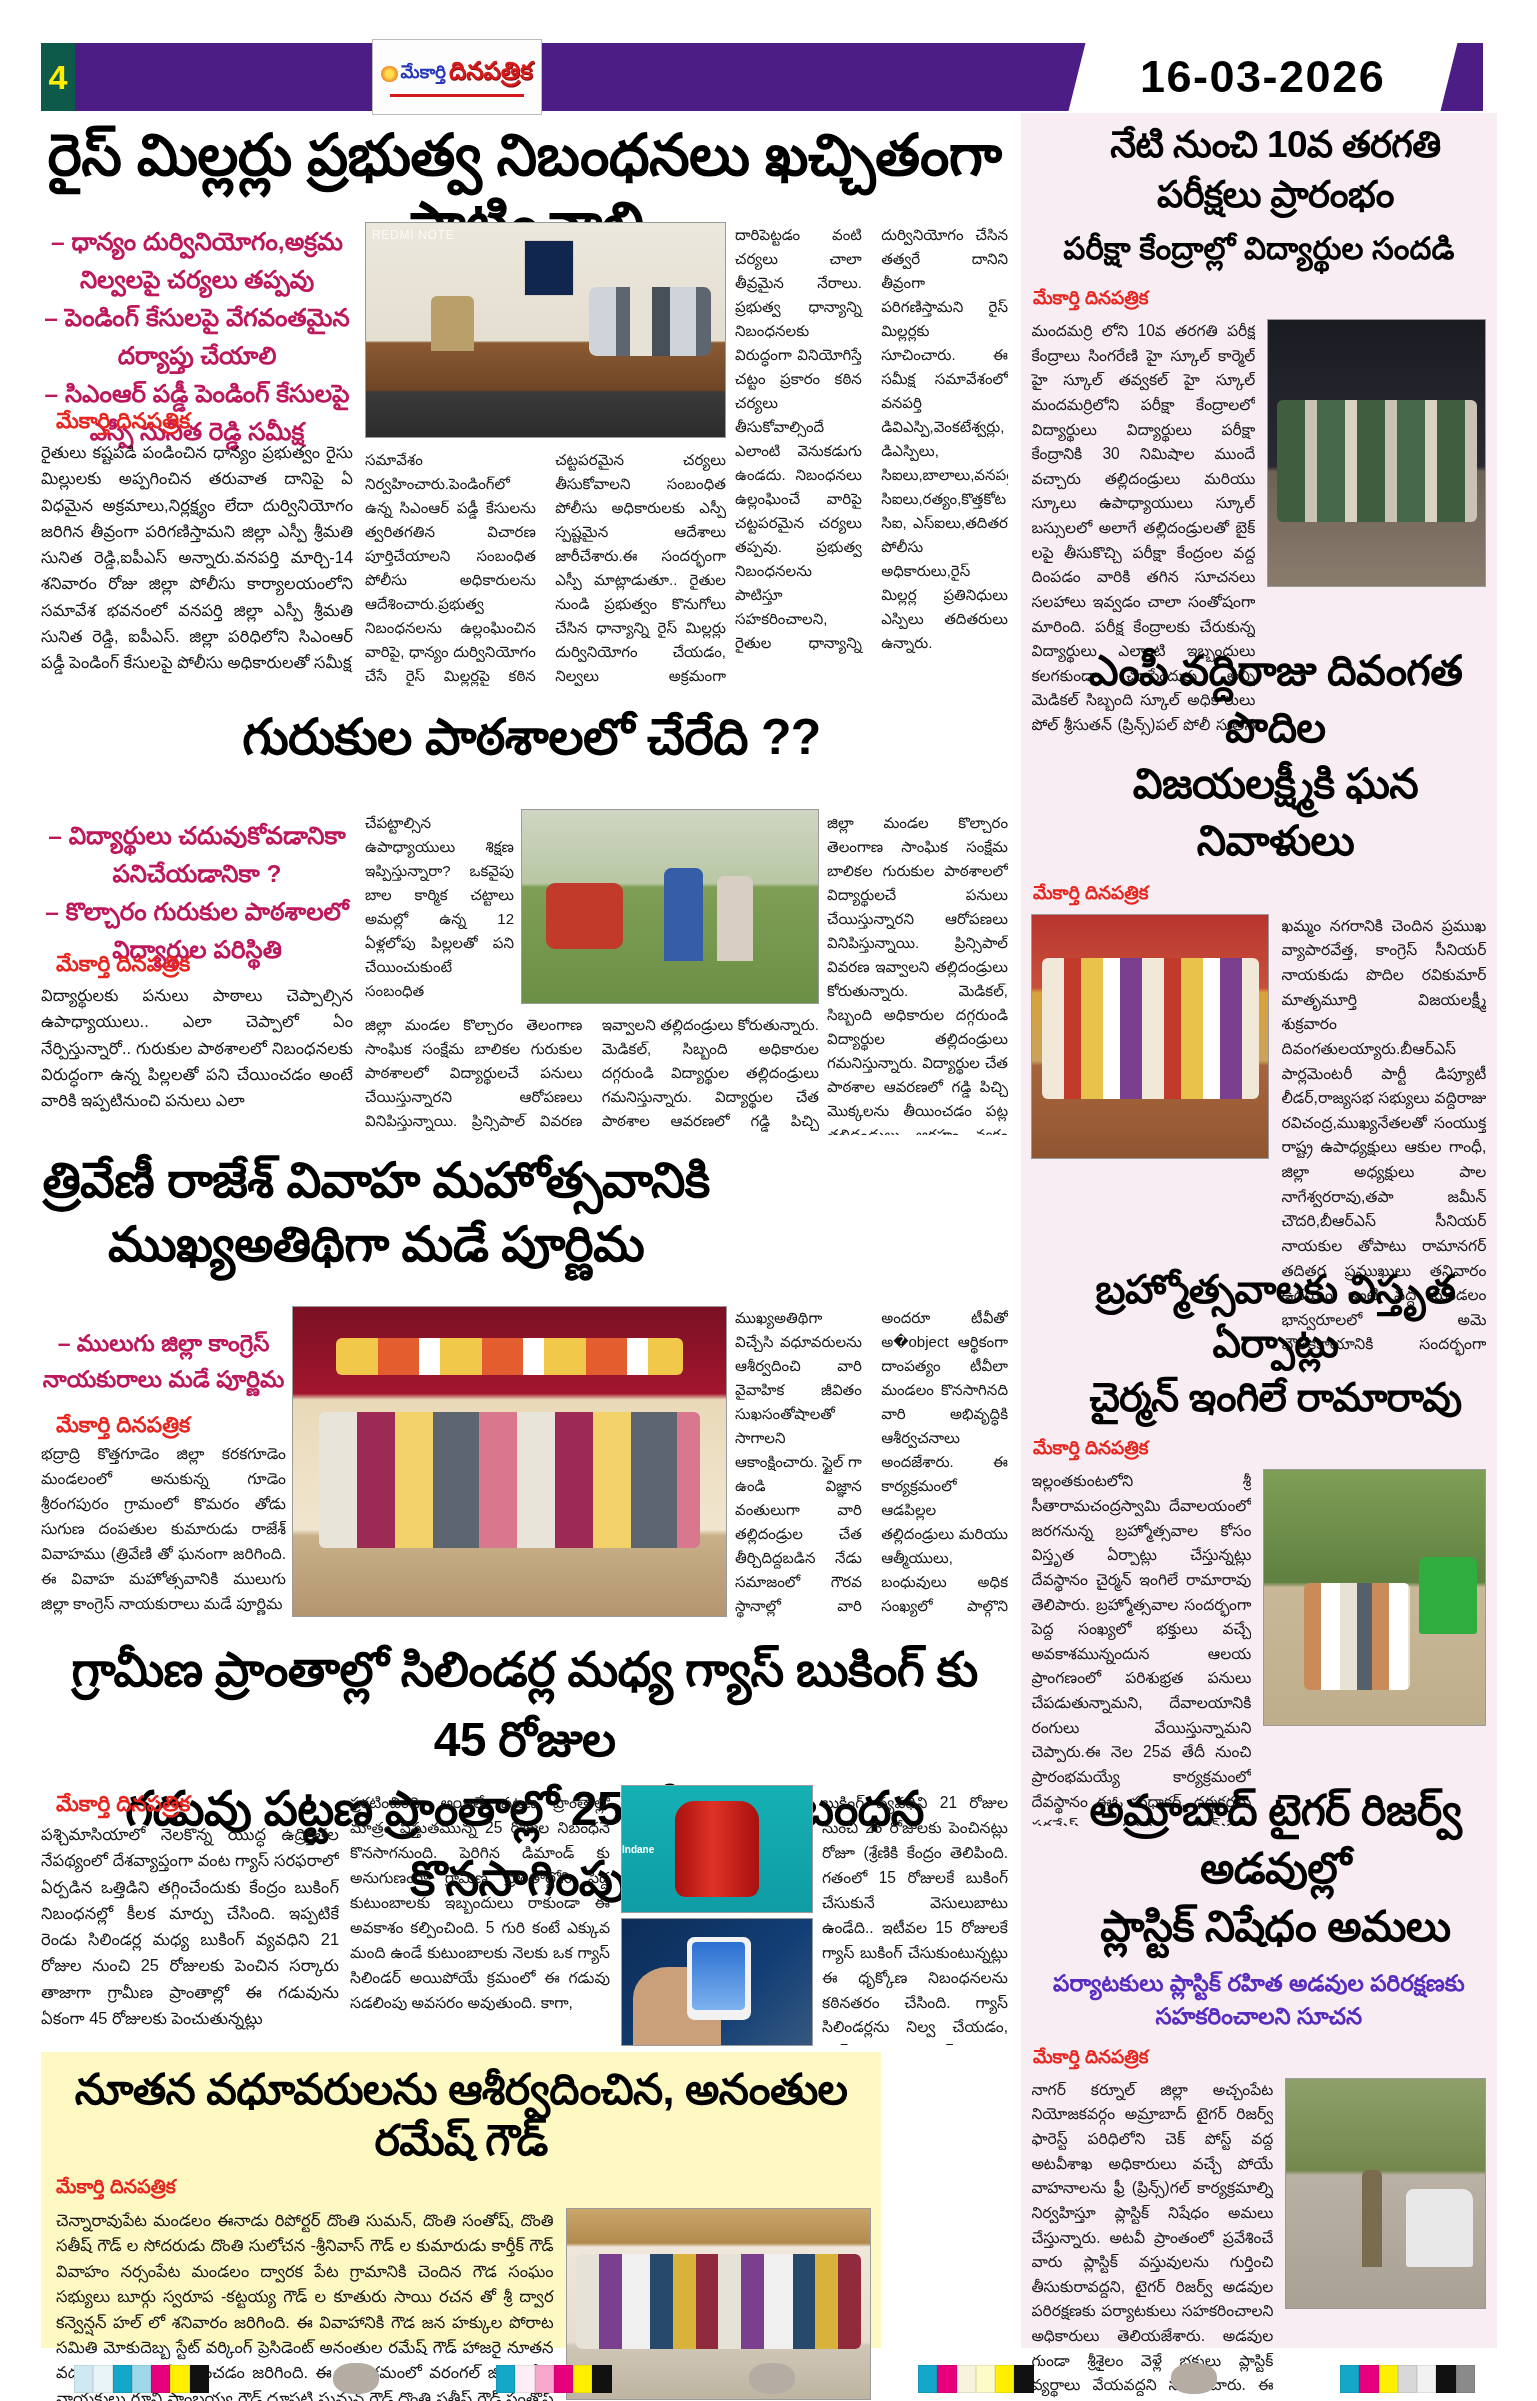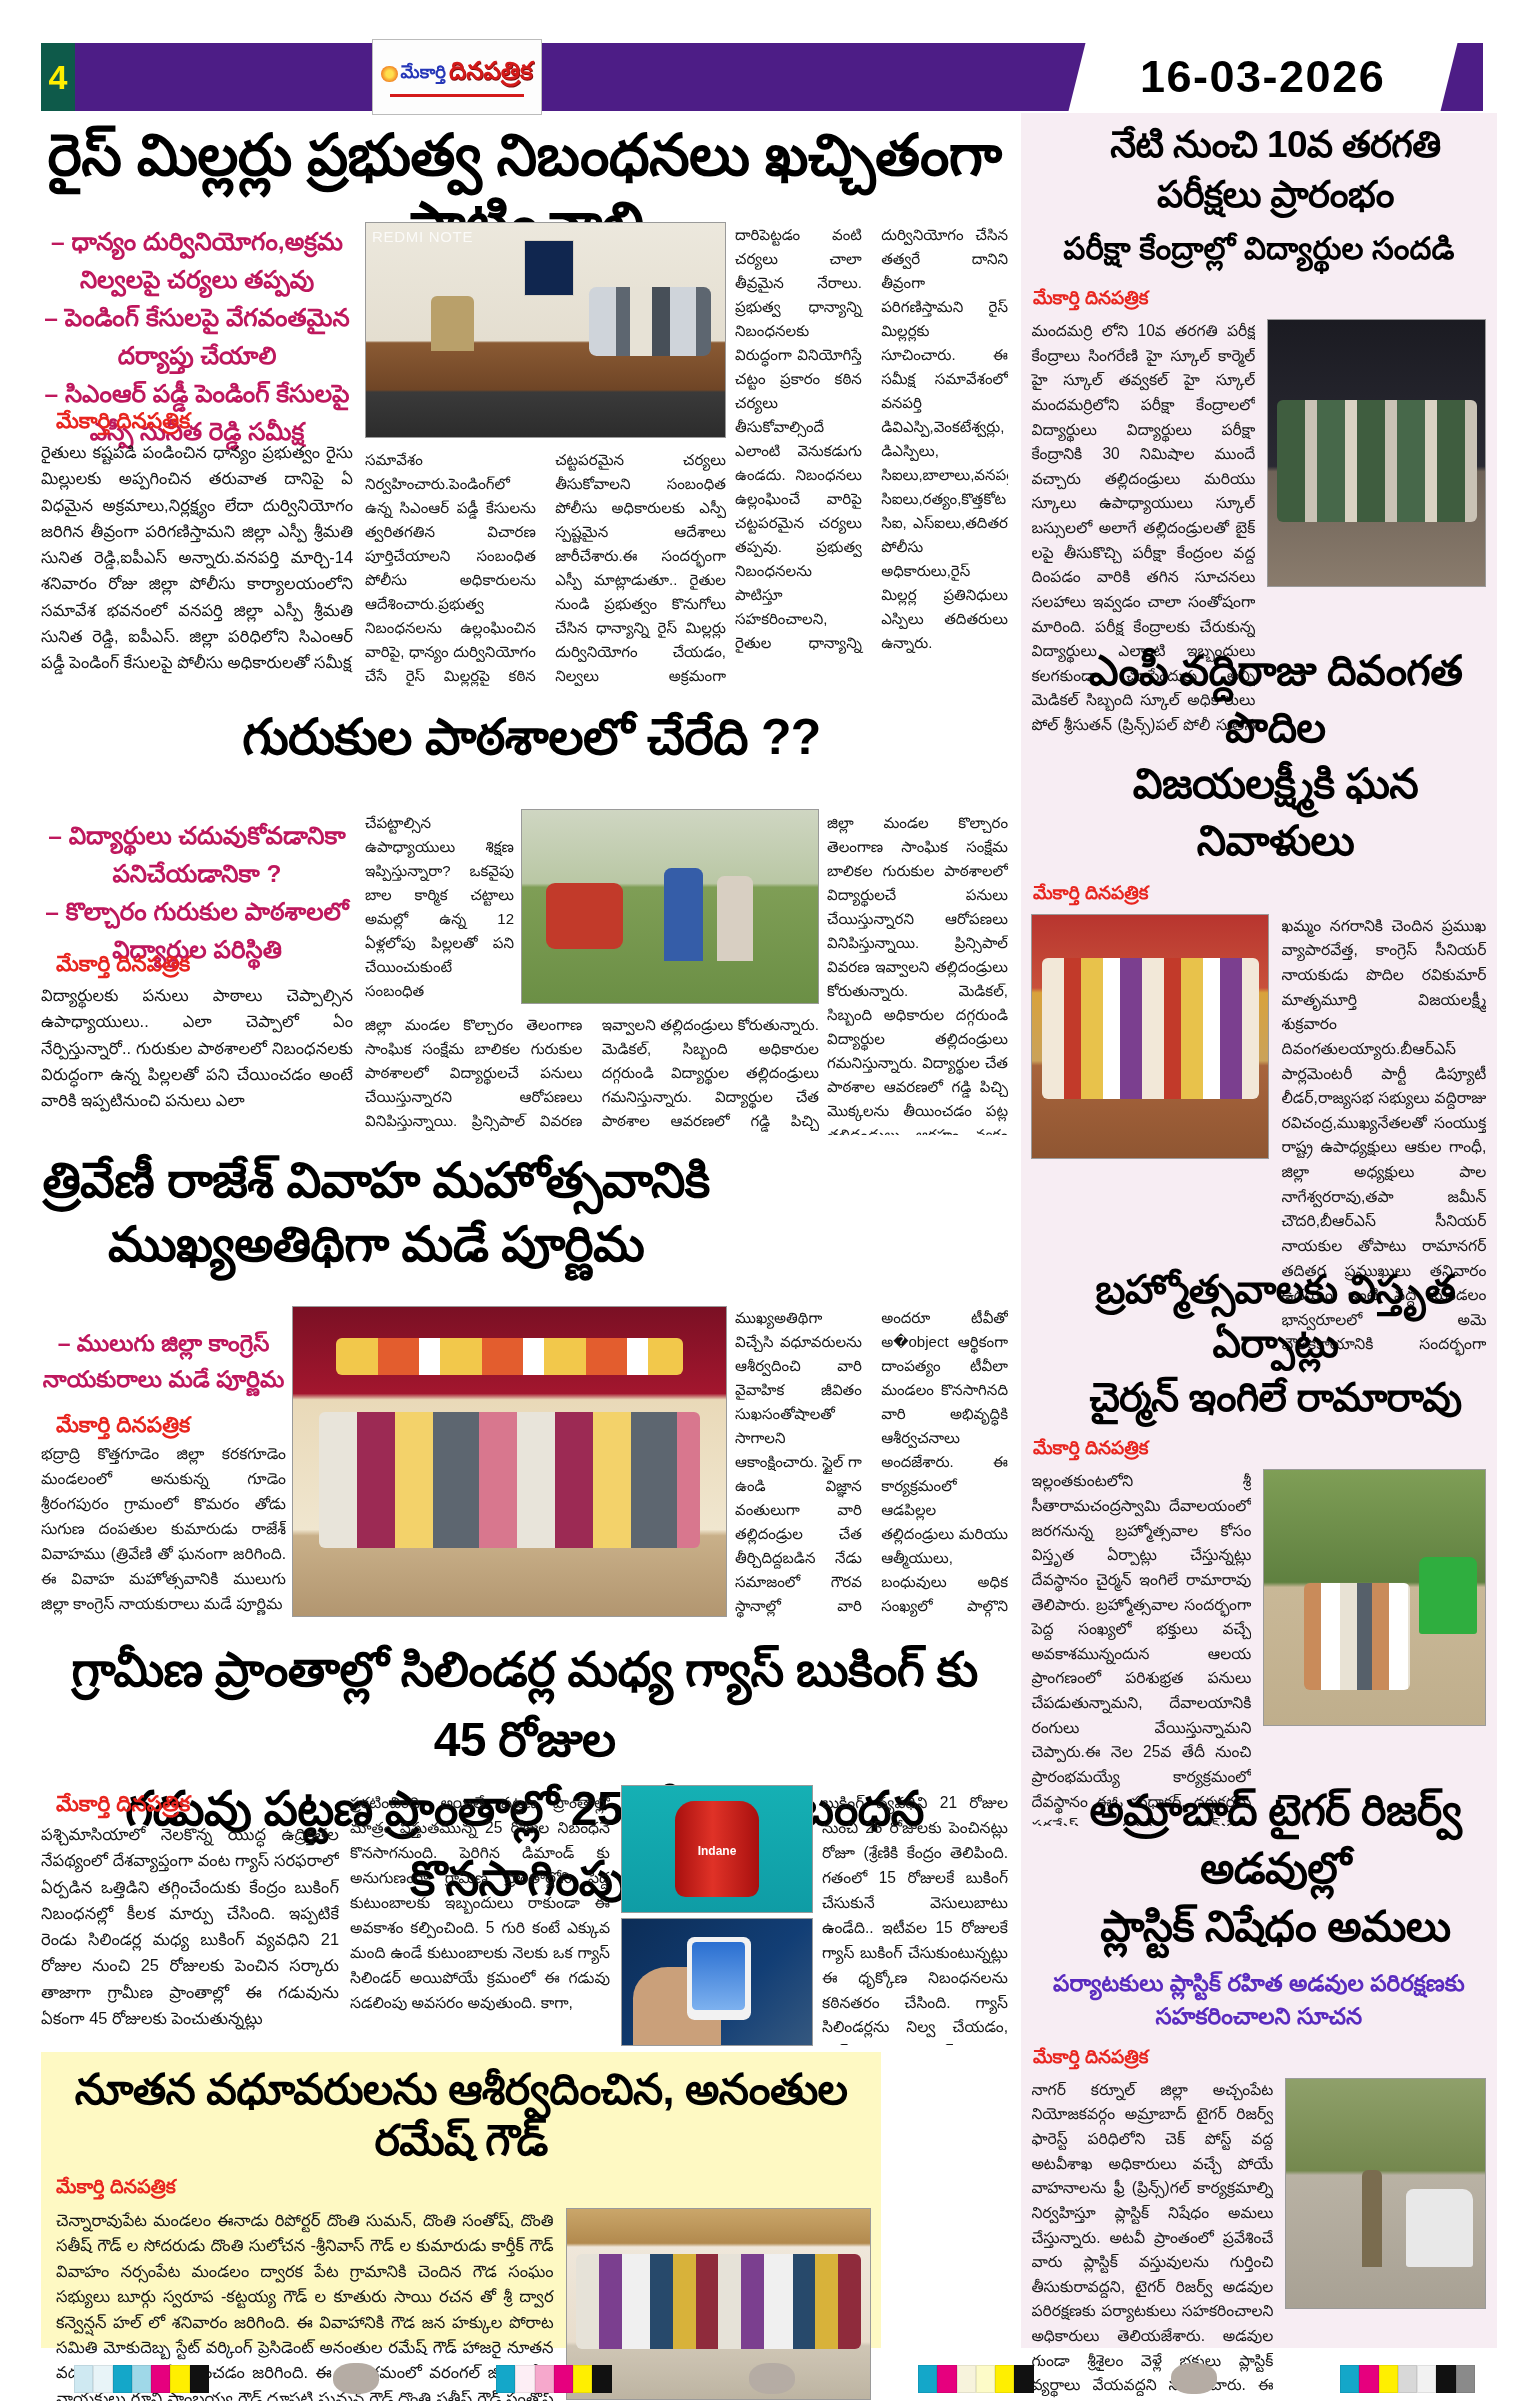--- a/index.html
+++ b/index.html
@@ -22,21 +22,21 @@
               display:flex; align-items:center; justify-content:center; }
   .date-text { transform:skewX(14deg); font-size:45px; font-weight:bold; color:#000; letter-spacing:1.5px; }
 
   
   .hl { font-weight:bold; color:#000; text-align:center; line-height:1.18; letter-spacing:-0.7px; }
   .deck { color:#be185d; font-weight:bold; text-align:center; line-height:1.55; }
   .byline { color:#e8251f; font-weight:bold; font-size:21.6px; }
   .btxt { color:#141414; text-align:justify; line-height:1.6; overflow:hidden; }
   .cols2 { column-count:2; column-gap:19.3px; }
   .photo { position:absolute; overflow:hidden; border:0.7px solid #9a9a9a; }
-  .photo .wm { position:absolute; top:4.5px; left:6px; color:rgba(255,255,255,.8); font-size:15px; letter-spacing:0.7px; }
+  .photo .wm { position:absolute; top:4.5px; left:6px; color:rgba(255,255,255,.8); font-size:12px; letter-spacing:0.7px; }
   .fl-r { float:right; margin:0 0 7.4px 12px; position:relative; overflow:hidden; border:0.7px solid #9a9a9a; }
   .fl-l { float:left; margin:0 12px 7.4px 0; position:relative; overflow:hidden; border:0.7px solid #9a9a9a; }
 
   
   .right-col { left:1021px; top:113px; width:476px; height:2235px; background:#f7edf3; }
   .r-art { position:absolute; left:10.4px; width:455px; }
   .r-hl { font-weight:bold; color:#000; text-align:center; line-height:1.35; letter-spacing:-0.7px;margin-left:33px; }
   .r-sub { font-weight:bold; color:#000; text-align:center; }
   .r-sub-purple { font-weight:bold; color:#5a2bbf; text-align:center; line-height:1.45; }
   .r-body { color:#141414; text-align:justify; line-height:1.58; font-size:15.6px; overflow:hidden; }
@@ -54,21 +54,21 @@
   .ph-field .bike { position:absolute; left:8%; top:38%; width:26%; height:34%; background:#c23a2a; border-radius:9px; }
   .ph-field .kid { position:absolute; left:48%; top:30%; width:13%; height:48%; background:#355da8; border-radius:7.4px 7.4px 0 0; }
   .ph-field .kid2 { position:absolute; left:66%; top:34%; width:12%; height:44%; background:#d8cfc2; border-radius:7.4px 7.4px 0 0; }
   .ph-wed { background:linear-gradient(180deg,#7a1024 0%,#a3162e 28%,#e9d9b8 30%,#f0e6cf 72%,#c9b089 74%,#b29670 100%); }
   .ph-wed .garl { position:absolute; left:10%; top:10%; width:80%; height:12%;
       background:repeating-linear-gradient(90deg,#f2c84b 0 12%,#e35d2e 12% 24%,#ffffff 24% 30%); border-radius:6px; }
   .ph-wed .ppl { position:absolute; left:6%; top:34%; width:88%; height:44%;
       background:repeating-linear-gradient(90deg,#e8e4da 0 10%,#9c2a54 10% 20%,#f3d26a 20% 30%,#5d6670 30% 42%,#d8778e 42% 52%); border-radius:6px; }
   .ph-cyl { background:linear-gradient(180deg,#15b0b4 0%,#0f9ca5 100%); }
   .ph-cyl .tank { position:absolute; left:28%; top:12%; width:44%; height:76%; background:linear-gradient(90deg,#a8100f,#e03227 45%,#a8100f); border-radius:19.3px 19.3px 10.4px 10.4px; }
-  .ph-cyl .lbl { position:absolute; width:100%; text-align:center; top:46%; color:#fff; font-size:12px; font-weight:bold; }
+  .ph-cyl .lbl { position:absolute; width:100%; top:46%; color:#fff; font-size:10px; font-weight:bold; }
   .ph-phone { background:linear-gradient(135deg,#0c2d57 0%,#123e75 60%,#35587f 100%); }
   .ph-phone .hand { position:absolute; left:6%; bottom:0; width:46%; height:62%; background:#caa07a; border-radius:40% 30% 0 0; }
   .ph-phone .dev { position:absolute; left:34%; top:14%; width:34%; height:66%; background:#f2f2f2; border-radius:7.4px; }
   .ph-phone .scr { position:absolute; left:37%; top:18%; width:28%; height:54%; background:linear-gradient(180deg,#2a6fd1,#7db1ef); border-radius:4.5px; }
   .ph-hall { background:linear-gradient(180deg,#caa66a 0%,#b28a4e 18%,#efe7da 20%,#e8ddcc 70%,#cfc6b5 72%,#bdb4a2 100%); }
   .ph-hall .crowd { position:absolute; left:3%; top:24%; width:94%; height:50%;
       background:repeating-linear-gradient(90deg,#e6e2d8 0 8%,#7b3f8f 8% 16%,#f0f0f0 16% 26%,#27496b 26% 34%,#d8b23a 34% 42%,#8f2b3c 42% 50%); border-radius:6px; }
   .ph-exam { background:linear-gradient(180deg,#1b1b22 0%,#2a2a33 55%,#6e6257 57%,#8a7c6d 100%); }
   .ph-exam .row { position:absolute; left:4%; top:30%; width:92%; height:46%;
       background:repeating-linear-gradient(90deg,#3f5d3f 0 14%,#c9c2b5 14% 20%,#47684a 20% 34%,#d9d2c2 34% 40%); border-radius:6px; }

